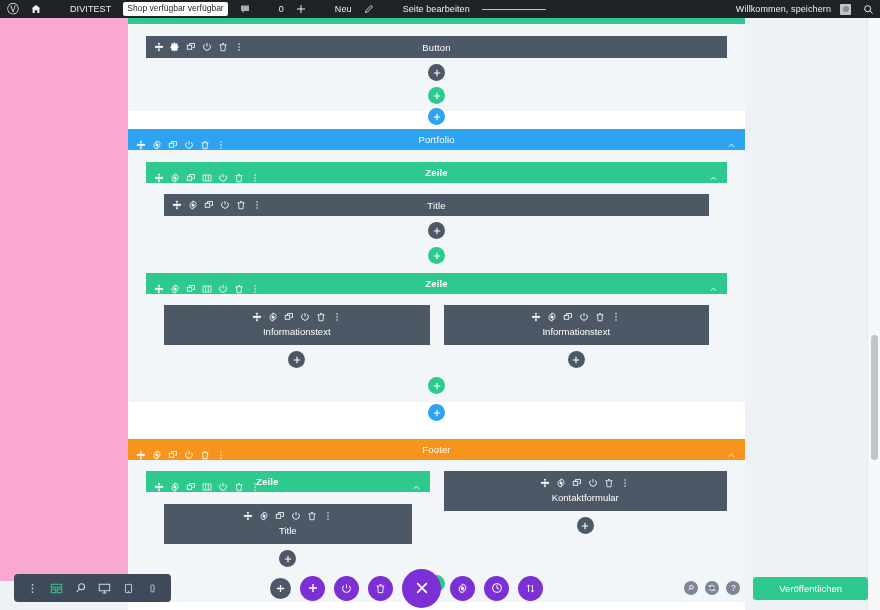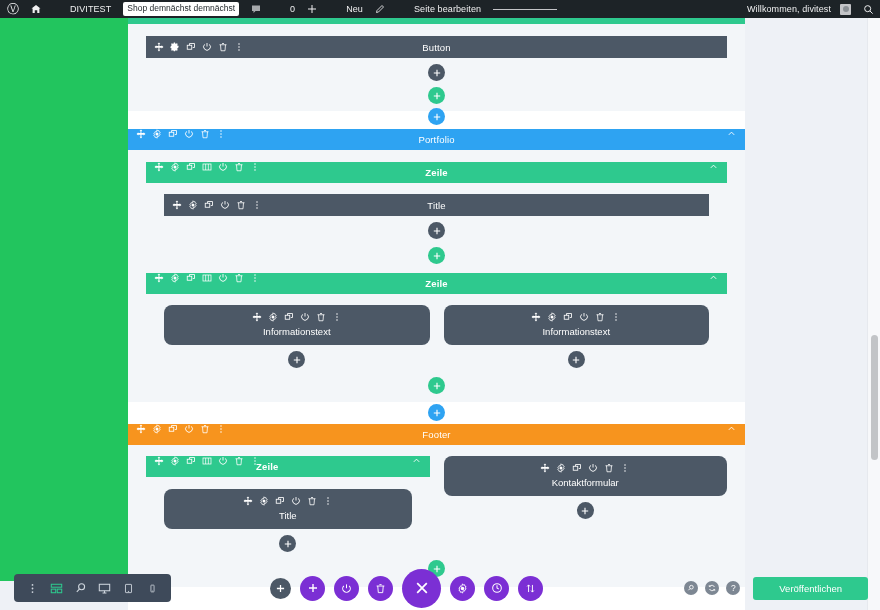--- a/index.html
+++ b/index.html
@@ -49,40 +49,40 @@
   .ab-avatar::after{
     content:""; position:absolute; left:2.5px; top:2px;
     width:6px; height:6px; border-radius:50%; background:#8a8f94;
   }
   .ab-icon svg { display: block; }
 
   
   #canvas {
     position: absolute; top: 18px; left: 0;
     width: 880px; height: 563px;
-    background: #22c55e;
+    background: #f9a8d4;
   }
   #page {
     position: absolute; left: 128px; top: 0;
     width: 617px; min-height: 592px;
     background: #ffffff;
   }
   #page-right-gap {
     position: absolute; left: 745px; top: 0;
     width: 135px; height: 592px; background: #eef1f6;
   }
 
   
   .section { background: #f3f6f9; position: relative; }
   .sec-gap { height: 22px; background: #ffffff; }
 
   
   .bar {
     position: relative;
-    display: flex; align-items: flex-start;
+    display: flex; align-items: flex-end;
     height: 21px;
     color: #fff;
     font-size: 9.5px;
     user-select: none;
   }
   .bar-icons { display: flex; align-items: center; gap: 6px; padding-left: 8px; }
   .bar-title {
     position: absolute; left: 0; right: 0; top: 0; bottom: 0;
     display: flex; align-items: center; justify-content: center;
     pointer-events: none;
@@ -98,21 +98,20 @@
 
   .ic { display: inline-flex; width: 10px; height: 10px; align-items: center; justify-content: center; }
   .ic svg { display: block; }
 
   
   .module {
     background: #4c5866;
     color: #fff;
     text-align: center;
     padding: 7px 0 8px;
-    border-radius: 8px;
   }
   .module .m-icons {
     display: flex; align-items: center; justify-content: center; gap: 6px;
     margin-bottom: 4px;
   }
   .module .m-label { font-size: 9.5px; }
 
   
   .module-wide {
     background: #4c5866; color: #fff;
@@ -195,21 +194,21 @@
     </div>
     <div class="ab-item">
       <span class="ab-icon">
         <svg width="10" height="10" viewBox="0 0 20 20" fill="#f0f0f1">
             <path d="M10 2 1 9h2.2v9h4.3v-5.3h5V18h4.3V9H19z"></path>
           </svg>
       </span>
       <span class="ab-label">DIVITEST</span>
     </div>
     <div class="ab-item">
-      <span class="ab-pill">Shop demnächst demnächst</span>
+      <span class="ab-pill">Shop verfügbar verfügbar</span>
     </div>
     <div class="ab-item">
       <span class="ab-icon">
         <svg width="10" height="10" viewBox="0 0 20 20" fill="#a7aaad">
             <path d="M2 3h16v11H9l-4 4v-4H2z"></path>
           </svg>
       </span>
       <span class="ab-label">0</span>
     </div>
     <div class="ab-item">
@@ -224,21 +223,21 @@
       <span class="ab-icon">
         <svg width="10" height="10" viewBox="0 0 20 20" fill="none" stroke="#f0f0f1" stroke-width="1.7">
             <path d="M14 3l3 3L7 16l-4 1 1-4z"></path>
           </svg>
       </span>
       <span class="ab-label">Seite bearbeiten</span>
     </div>
     <div class="ab-spacer-line"></div>
     <div class="ab-right">
       <div class="ab-item">
-        <span class="ab-label">Willkommen, divitest</span>
+        <span class="ab-label">Willkommen, speichern</span>
         <span class="ab-avatar"></span>
       </div>
       <div class="ab-item">
         <span class="ab-icon">
           <svg width="11" height="11" viewBox="0 0 20 20" fill="none" stroke="#f0f0f1" stroke-width="1.8">
             <circle cx="8.5" cy="8.5" r="5.5"></circle>
               <path d="M12.6 12.6L17.5 17.5"></path>
           </svg>
         </span>
       </div>
@@ -662,21 +661,21 @@
       <div class="sec-gap" style="height:20px;">
         <div class="add-wrap" style="transform:translateY(2px);">
           <div class="circ add-sec">
             <svg width="8" height="8" viewBox="0 0 20 20" fill="#fff">
                 <path d="M8.6 2h2.8v6.6H18v2.8h-6.6V18H8.6v-6.6H2V8.6h6.6z"></path>
               </svg>
           </div>
         </div>
       </div>
 
-      <div class="section" style="margin-top:2px;">
+      <div class="section" style="margin-top:17px;">
         <div class="bar section-bar footer">
           <div class="bar-icons">
             <span class="ic">
                 <svg width="10" height="10" viewBox="0 0 20 20" fill="#fff">
                   <path d="M10 1l2.6 2.9h-1.7v4.3h4.3V6.5L18.9 10 15.2 13v-1.7h-4.3v4.3h1.7L10 19l-2.9-3.4h1.8v-4.3H4.6V13L1.1 10 4.6 6.5v1.7h4.3V3.9H7.1z"></path>
                 </svg>
               </span>
             <span class="ic">
                 <svg width="10" height="10" viewBox="0 0 20 20" fill="#fff">
                   <circle cx="10" cy="10" r="3"></circle>

